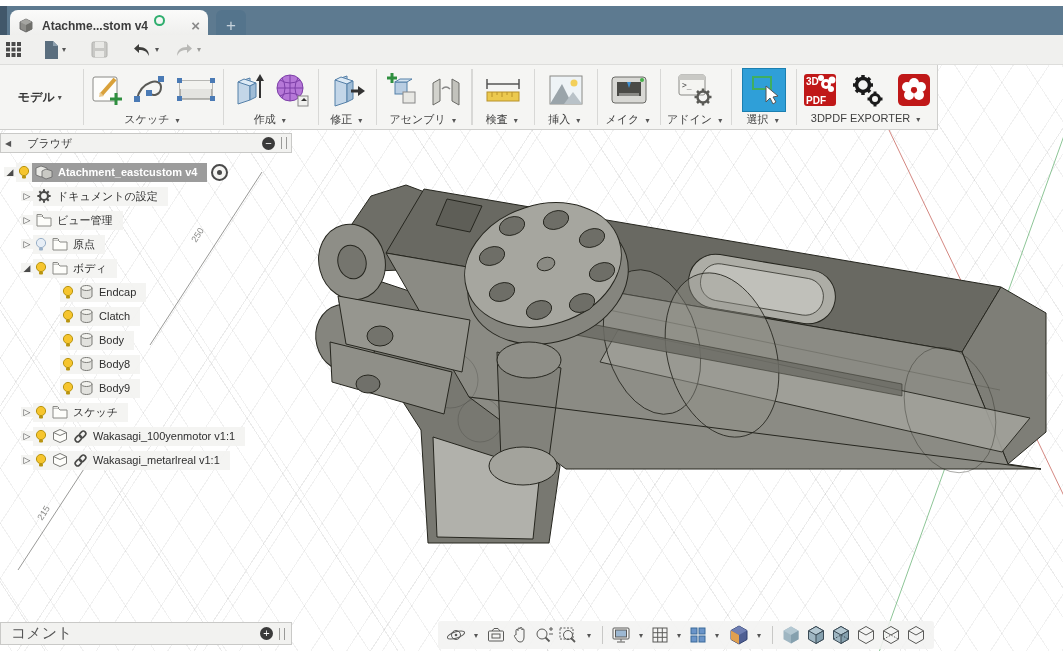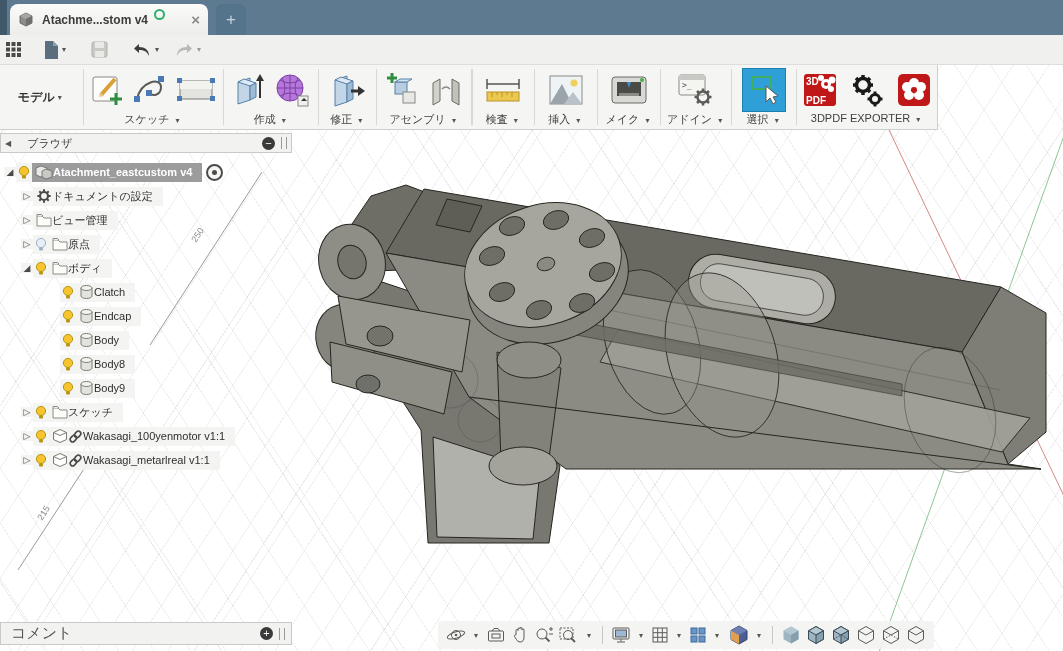--- a/index.html
+++ b/index.html
@@ -1,19 +1,19 @@
 <!DOCTYPE html>
 <html><head>
 <meta charset="utf-8">
 <style>
   html,body{margin:0;padding:0;background:#888;}
   .app{position:relative;width:1063px;height:651px;overflow:hidden;background:#fff;
        font-family:"Liberation Sans","DejaVu Sans",sans-serif;-webkit-font-smoothing:antialiased;}
   
-  .tabbar{position:absolute;left:0;top:0;width:1063px;height:35px;background:#5d7a90;}
+  .tabbar{position:absolute;left:0;top:6px;width:1063px;height:35px;background:#5d7a90;}
   .edgestrip{position:absolute;left:0;top:0;width:7px;height:35px;background:#41576a;}
   .doctab{position:absolute;left:10px;top:4px;width:198px;height:31px;background:linear-gradient(#fbfbfa,#ececea);
           border-radius:8px 8px 0 0;display:flex;align-items:center;padding:0 8px;box-sizing:border-box;}
   .doctab .ttl{font-size:12px;font-weight:bold;color:#3c3c3c;margin-left:8px;white-space:nowrap;overflow:hidden;}
   .statusring{width:7px;height:7px;border:2px solid #2fae6e;border-radius:50%;margin-left:6px;margin-bottom:10px;flex:none;}
   .tabclose{margin-left:auto;color:#8a8a8a;font-size:15px;font-weight:bold;line-height:1;cursor:default;}
   .newtab{position:absolute;left:216px;top:4px;width:30px;height:31px;background:#54748c;border-radius:6px 6px 0 0;
           color:#c7d3dc;font-size:17px;display:flex;align-items:center;justify-content:center;}
   
   .qat{position:absolute;left:0;top:35px;width:1063px;height:30px;background:#f0f0ee;border-bottom:1px solid #dddddb;
@@ -44,21 +44,21 @@
   .browser{position:absolute;left:0;top:133px;width:292px;z-index:6;}
   .bheader{height:20px;background:#f2f2f0;border:1px solid #c9c9c7;display:flex;align-items:center;padding:0 4px;box-sizing:border-box;}
   .bheader .btitle{font-size:11px;color:#3a3a3a;margin-left:16px;}
   .collapsearrow{font-size:8px;color:#555;}
   .circlebtn{width:13px;height:13px;border-radius:50%;background:#3a3a3a;color:#fff;font-size:11px;line-height:12px;
              text-align:center;margin-left:auto;flex:none;}
   .grip{width:4px;height:12px;border-left:1px solid #9a9a98;border-right:1px solid #9a9a98;margin-left:6px;flex:none;}
   .tree{margin-top:7px;}
   .trow{height:24px;display:flex;align-items:center;}
   .exp{width:12px;text-align:center;font-size:9px;color:#4a4a4a;background:rgba(243,243,241,.92);flex:none;}
-  .rowbg{display:inline-flex;align-items:center;background:rgba(243,243,241,.92);padding:2px 10px 2px 3px;height:19px;box-sizing:border-box;justify-content:center;}
+  .rowbg{display:inline-flex;align-items:center;gap:5px;background:rgba(243,243,241,.92);padding:2px 10px 2px 3px;height:19px;box-sizing:border-box;justify-content:center;}
   .rowbg.sel{background:#9c9c9c;}
   .rowbg.sel .tlabel{color:#fff;font-weight:bold;}
   .tlabel{font-size:11px;color:#2e2e2e;white-space:nowrap;}
   .activate{width:13px;height:13px;border:2px solid #4a4a4a;border-radius:50%;background:#f5f5f3;margin-left:4px;
             display:flex;align-items:center;justify-content:center;flex:none;}
   .activate::after{content:"";width:5px;height:5px;border-radius:50%;background:#4a4a4a;}
   .bulbchip{display:inline-flex;background:rgba(243,243,241,.92);height:19px;align-items:center;padding:0 2px;flex:none;}
   
   .commentbar{position:absolute;left:0;top:622px;width:292px;height:23px;background:#f2f2f0;border:1px solid #c9c9c7;
               display:flex;align-items:center;padding:0 6px;box-sizing:border-box;z-index:6;}
@@ -541,36 +541,36 @@
           <svg class="ic" width="12" height="15" viewBox="0 0 12 15">
               <circle cx="6" cy="6" r="4.6" fill="#f6c52e" stroke="#b8940f"></circle>
               <rect x="4" y="10.5" width="4" height="3" rx="1" fill="#b8940f"></rect>
             </svg>
         </span>
         <span class="rowbg">
           <svg class="ic" width="15" height="16" viewBox="0 0 15 16">
             <path d="M2,4 L2,12 A5.5,2.5 0 0 0 13,12 L13,4" fill="#e2e2de" stroke="#7a7a76"></path>
             <ellipse cx="7.5" cy="4" rx="5.5" ry="2.5" fill="#f2f2ee" stroke="#7a7a76"></ellipse>
           </svg>
-          <span class="tlabel">Clatch</span>
+          <span class="tlabel">Endcap</span>
         </span>
       </div>
       <div class="trow" style="padding-left:60px">
         <span class="bulbchip">
           <svg class="ic" width="12" height="15" viewBox="0 0 12 15">
               <circle cx="6" cy="6" r="4.6" fill="#f6c52e" stroke="#b8940f"></circle>
               <rect x="4" y="10.5" width="4" height="3" rx="1" fill="#b8940f"></rect>
             </svg>
         </span>
         <span class="rowbg">
           <svg class="ic" width="15" height="16" viewBox="0 0 15 16">
             <path d="M2,4 L2,12 A5.5,2.5 0 0 0 13,12 L13,4" fill="#e2e2de" stroke="#7a7a76"></path>
             <ellipse cx="7.5" cy="4" rx="5.5" ry="2.5" fill="#f2f2ee" stroke="#7a7a76"></ellipse>
           </svg>
-          <span class="tlabel">Endcap</span>
+          <span class="tlabel">Clatch</span>
         </span>
       </div>
       <div class="trow" style="padding-left:60px">
         <span class="bulbchip">
           <svg class="ic" width="12" height="15" viewBox="0 0 12 15">
               <circle cx="6" cy="6" r="4.6" fill="#f6c52e" stroke="#b8940f"></circle>
               <rect x="4" y="10.5" width="4" height="3" rx="1" fill="#b8940f"></rect>
             </svg>
         </span>
         <span class="rowbg">

